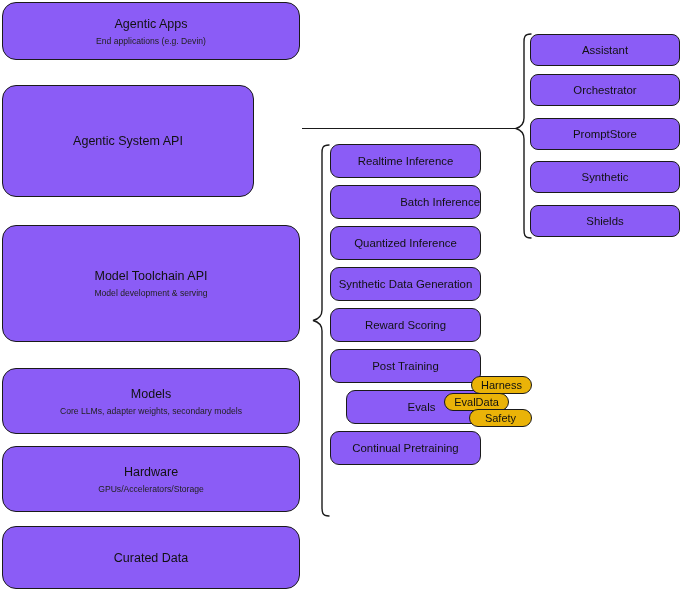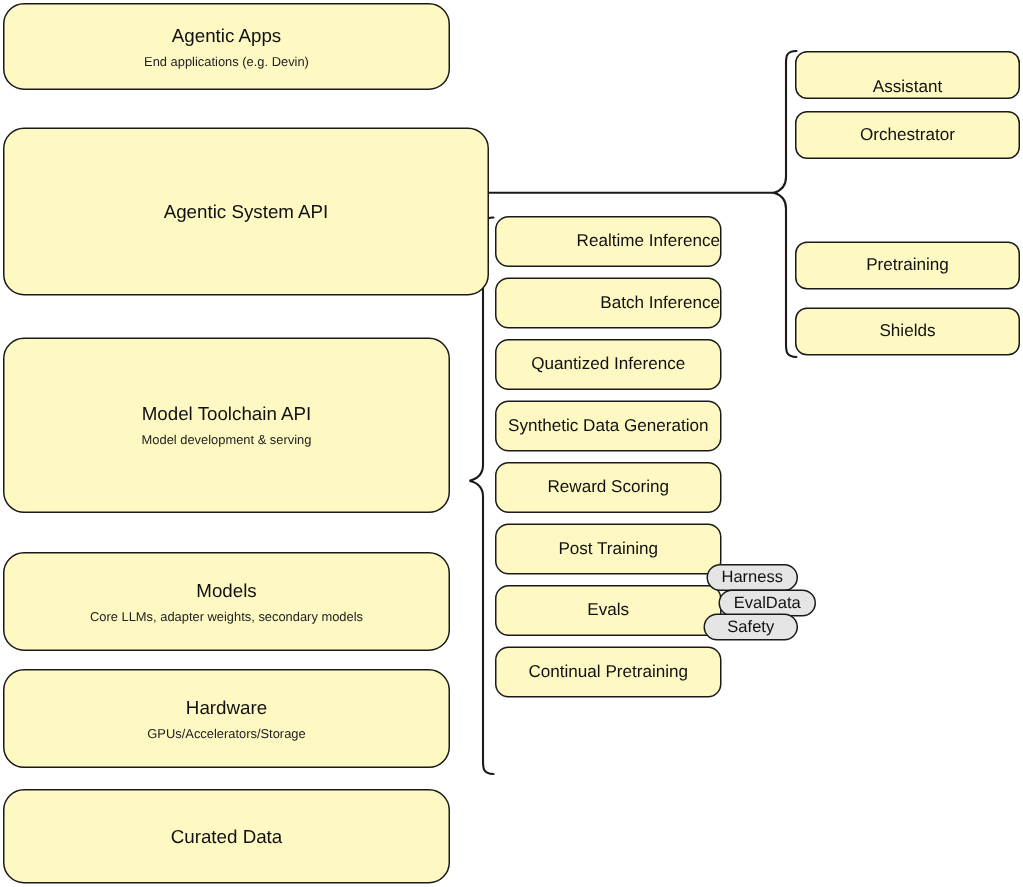--- a/index.html
+++ b/index.html
@@ -15,21 +15,21 @@
     position: relative;
     width: 682px;
     height: 591px;
     background: #ffffff;
     overflow: hidden;
   }
   .node {
     position: absolute;
     box-sizing: border-box;
     border: 1.2px solid #1a1a1a;
-    background: #fef9c3;
+    background: #8b5cf6;
     display: flex;
     flex-direction: column;
     align-items: center;
     justify-content: center;
     text-align: center;
     border-radius: 12px;
   }
   .layer-box {
     border-radius: 14px;
   }
@@ -60,21 +60,21 @@
   }
   .comp-label {
     font-size: 11.4px;
     line-height: 14px;
     color: #111111;
   }
   .pill {
     position: absolute;
     box-sizing: border-box;
     border: 1.2px solid #1a1a1a;
-    background: #e5e5e5;
+    background: #eab308;
     border-radius: 999px;
     display: flex;
     align-items: center;
     justify-content: center;
     height: 18px;
   }
   .pill-label {
     font-size: 11px;
     line-height: 14px;
     color: #111111;
@@ -112,21 +112,21 @@
              C 319 322 322 325 322 331
              L 322 507
              C 322 512 322 516 329 516" fill="none" stroke="#1a1a1a" stroke-width="1.4" stroke-linecap="round"></path>
   </svg>
 
   <div class="node layer-box" style="left:2px; top:2px; width:298px; height:58px;">
     <div class="layer-title">Agentic Apps</div>
     <div class="layer-sub">End applications (e.g. Devin)</div>
   </div>
 
-  <div class="node layer-box" style="left:2px; top:85px; width:324px; height:112px;">
+  <div class="node layer-box" style="left:2px; top:85px; width:252px; height:112px;">
     <div class="layer-title">Agentic System API</div>
   </div>
 
   <div class="node layer-box" style="left:2px; top:225px; width:298px; height:117px;">
     <div class="layer-title">Model Toolchain API</div>
     <div class="layer-sub">Model development &amp; serving</div>
   </div>
 
   <div class="node layer-box" style="left:2px; top:368px; width:298px; height:66px;">
     <div class="layer-title">Models</div>
@@ -135,61 +135,64 @@
 
   <div class="node layer-box" style="left:2px; top:446px; width:298px; height:66px;">
     <div class="layer-title">Hardware</div>
     <div class="layer-sub">GPUs/Accelerators/Storage</div>
   </div>
 
   <div class="node layer-box" style="left:2px; top:526px; width:298px; height:63px;">
     <div class="layer-title">Curated Data</div>
   </div>
 
-  <div class="node cap-box" style="left:330px; top:144px; width:151px;align-items:flex-end;">
+  <div class="node cap-box" style="left:330px; top:144px; width:151px;">
     <div class="cap-label">Realtime Inference</div>
   </div>
   <div class="node cap-box" style="left:330px; top:185px; width:151px;align-items:flex-end;">
     <div class="cap-label">Batch Inference</div>
   </div>
   <div class="node cap-box" style="left:330px; top:226px; width:151px;">
     <div class="cap-label">Quantized Inference</div>
   </div>
   <div class="node cap-box" style="left:330px; top:267px; width:151px;">
     <div class="cap-label">Synthetic Data Generation</div>
   </div>
   <div class="node cap-box" style="left:330px; top:308px; width:151px;">
     <div class="cap-label">Reward Scoring</div>
   </div>
   <div class="node cap-box" style="left:330px; top:349px; width:151px;">
     <div class="cap-label">Post Training</div>
   </div>
-  <div class="node cap-box" style="left:330px; top:390px; width:151px;">
+  <div class="node cap-box" style="left:346px; top:390px; width:151px;">
     <div class="cap-label">Evals</div>
   </div>
   <div class="node cap-box" style="left:330px; top:431px; width:151px;text-align:center;">
     <div class="cap-label">Continual Pretraining</div>
   </div>
 
   <div class="pill" style="left:471px; top:376px; width:61px;">
     <div class="pill-label">Harness</div>
   </div>
-  <div class="pill" style="left:479px; top:393px; width:65px;">
+  <div class="pill" style="left:444px; top:393px; width:65px;">
     <div class="pill-label">EvalData</div>
   </div>
   <div class="pill" style="left:469px; top:409px; width:63px;">
     <div class="pill-label">Safety</div>
   </div>
 
-  <div class="node comp-box" style="left:530px; top:34px; width:150px;justify-content:flex-end;">
+  <div class="node comp-box" style="left:530px; top:34px; width:150px;">
     <div class="comp-label">Assistant</div>
   </div>
   <div class="node comp-box" style="left:530px; top:74px; width:150px;">
     <div class="comp-label">Orchestrator</div>
   </div>
+  <div class="node comp-box" style="left:530px; top:118px; width:150px;">
+    <div class="comp-label">PromptStore</div>
+  </div>
   <div class="node comp-box" style="left:530px; top:161px; width:150px;">
-    <div class="comp-label">Pretraining</div>
+    <div class="comp-label">Synthetic</div>
   </div>
   <div class="node comp-box" style="left:530px; top:205px; width:150px;">
     <div class="comp-label">Shields</div>
   </div>
 
 </div>
 
 </body></html>

